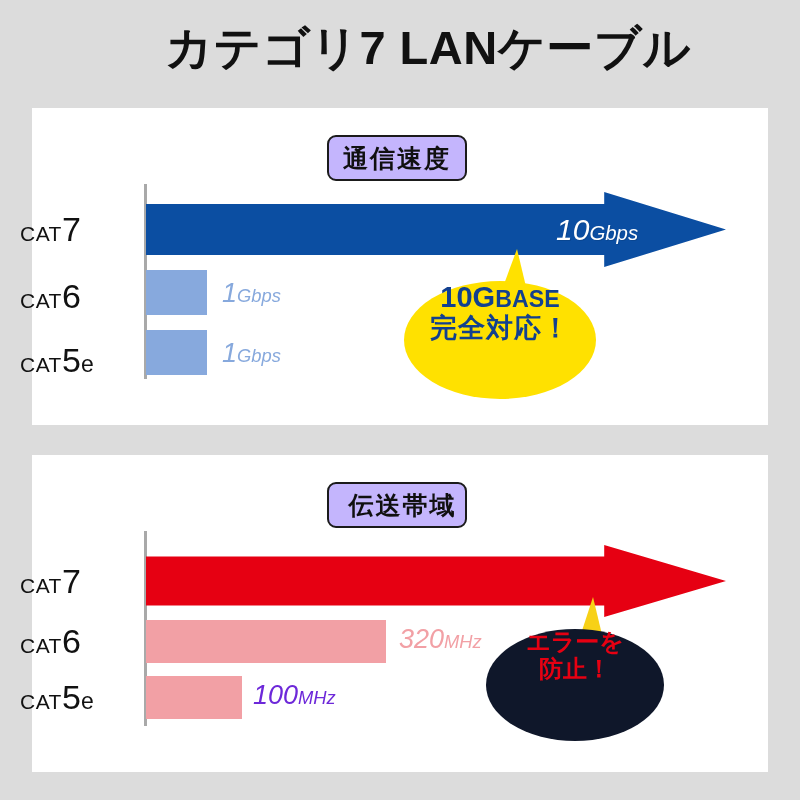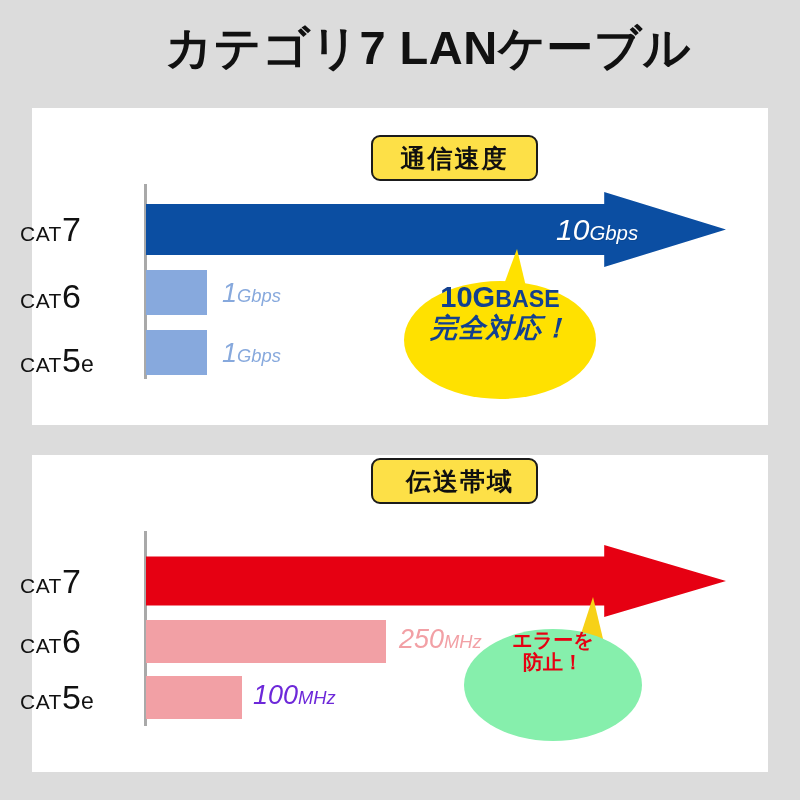--- a/index.html
+++ b/index.html
@@ -47,33 +47,32 @@
   }
   #card-speed { top: 108px; height: 317px; }
   #card-band  { top: 455px; height: 317px; }
 
   
   .section-pill {
     position: absolute;
     box-sizing: border-box;
     border: 2px solid #1b1b1b;
     border-radius: 9px;
-    background: #fde047;
+    background: #c4b5fd;
     color: #101010;
     font-size: 25px;
     font-weight: bold;
     letter-spacing: 2px;
     text-align: center;
     line-height: 42px;
     height: 46px;
-    width: 167px;
-    margin-left: 44px;
+    width: 140px;
   }
   #pill-speed { left: 327px; top: 135px; }
-  #pill-band  { left: 327px; top: 458px; padding-left: 11px; }
+  #pill-band  { left: 327px; top: 482px; padding-left: 11px; }
 
   
   .axis {
     position: absolute;
     width: 3px;
     background: #a9a9a9;
   }
   #axis-speed { left: 144px; top: 184px; height: 195px; }
   #axis-band  { left: 144px; top: 531px; height: 195px; }
 
@@ -153,38 +152,38 @@
     left: 404px;
     top: 281px;
     width: 192px;
     height: 118px;
     background: #ffe100;
     color: #12408f;
     font-size: 29px;
   }
   #bubble-speed .line-1 { letter-spacing: 0px; }
   #bubble-speed .line-1 .small { font-size: 0.80em; }
-  #bubble-speed .line-2 { font-size: 27px; letter-spacing: 1px; font-style: italic; }
+  #bubble-speed .line-2 { font-size: 27px; letter-spacing: 1px; }
 
   #tail-speed {
     left: 500px;
     top: 249px;
     border-left: 17px solid transparent;
     border-right: 11px solid transparent;
     border-bottom: 46px solid #ffe100;
   }
 
   #bubble-band {
-    left: 464px;
+    left: 486px;
     top: 629px;
     width: 178px;
     height: 112px;
-    background: #86efac;
+    background: #0f172a;
     color: #e60012;
-    font-size: 20px;
+    font-size: 24px;
   }
   #bubble-band .line-1 { letter-spacing: 0px; }
   #bubble-band .line-2 { letter-spacing: 0px; }
 
   #tail-band {
     left: 578px;
     top: 597px;
     border-left: 15px solid transparent;
     border-right: 11px solid transparent;
     border-bottom: 46px solid #f7d117;
@@ -252,21 +251,21 @@
   </div>
   <div class="arrow-bar" id="bar-band-cat7" style="top:545px; width:580px; height:72px; background:#e60012;"></div>
 
   <div class="cat-wrap" style="top:622px;">
     <div class="cat-label">
       <span class="cat-word">CAT</span><span class="cat-num">6</span><span class="cat-suffix"></span>
     </div>
   </div>
   <div class="bar" id="bar-band-cat6" style="top:620px; width:240px; height:43px; background:#f2a0a5;"></div>
   <div class="bar-value" style="left:399px; top:624px; color:#f2a0a5; font-size:27px;">
-    <span>250</span><span class="unit">MHz</span>
+    <span>320</span><span class="unit">MHz</span>
   </div>
 
   <div class="cat-wrap" style="top:678px;">
     <div class="cat-label">
       <span class="cat-word">CAT</span><span class="cat-num">5</span><span class="cat-suffix">e</span>
     </div>
   </div>
   <div class="bar" id="bar-band-cat5e" style="top:676px; width:96px; height:43px; background:#f2a0a5;"></div>
   <div class="bar-value" style="left:253px; top:680px; color:#6d28d9; font-size:27px;">
     <span>100</span><span class="unit">MHz</span>

